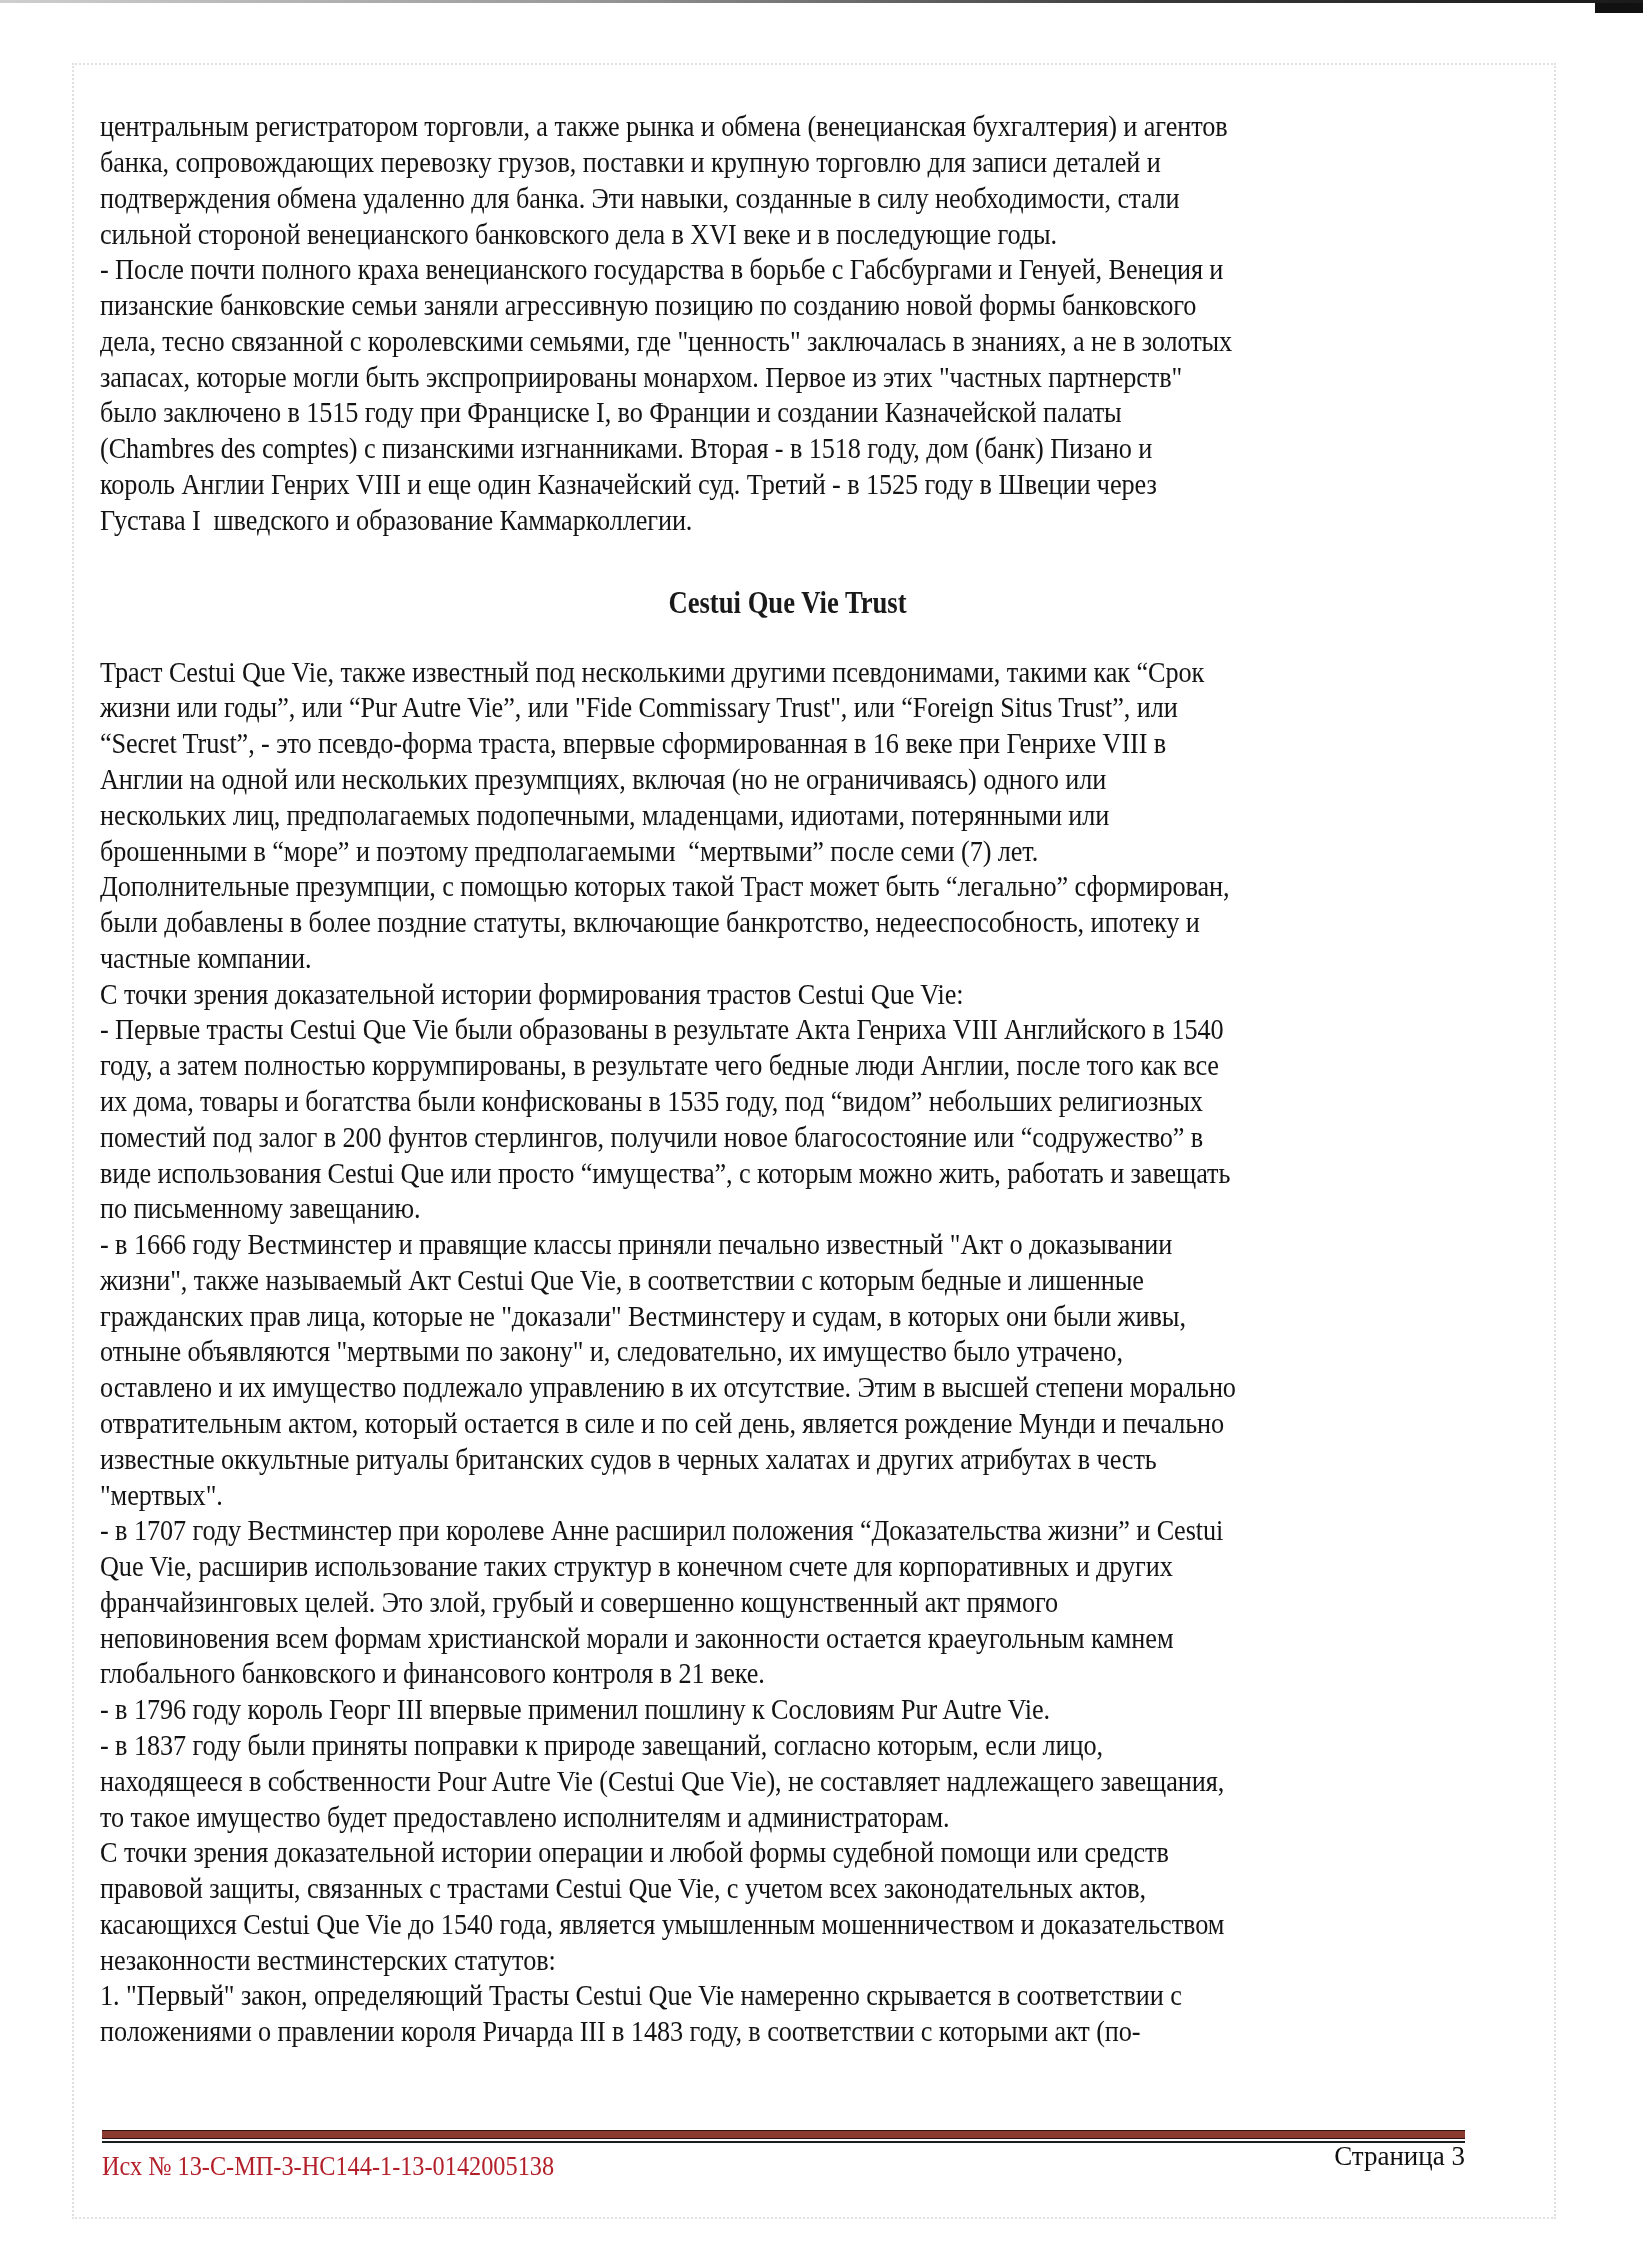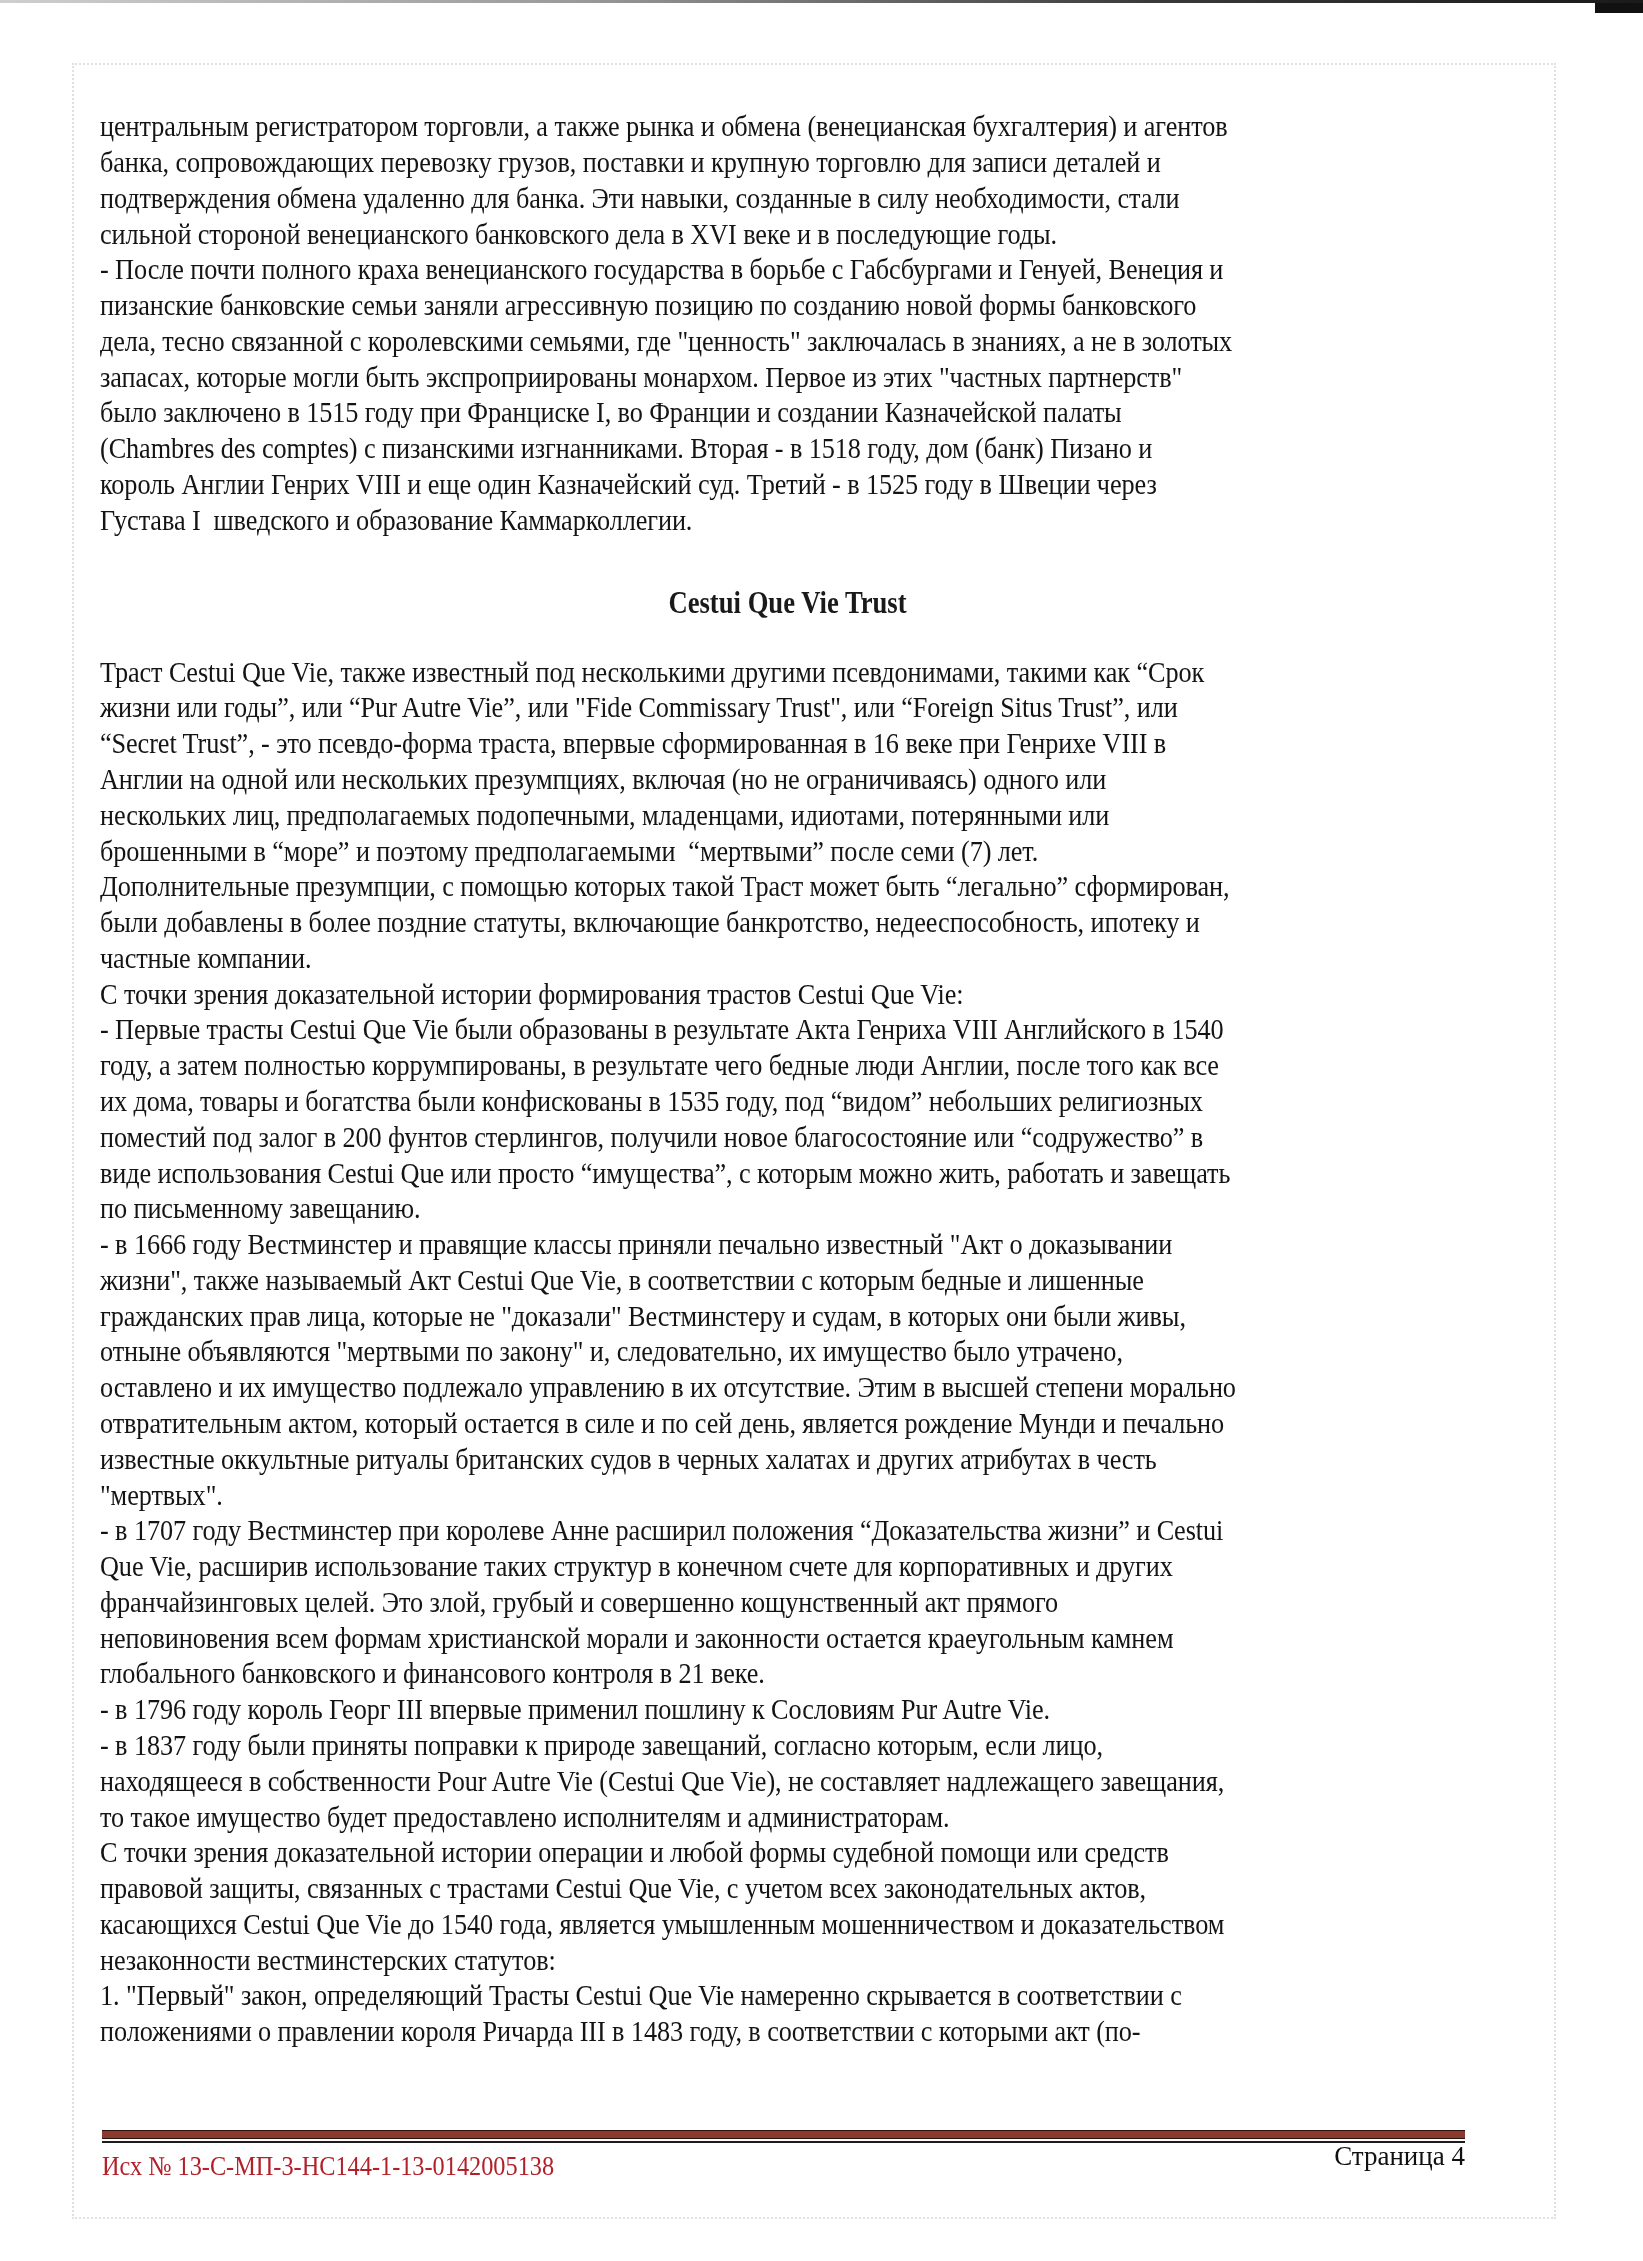--- a/index.html
+++ b/index.html
@@ -113,14 +113,14 @@
   <div class="line" style="top:1871px">правовой защиты, связанных с трастами Cestui Que Vie, с учетом всех законодательных актов,</div>
   <div class="line" style="top:1907px">касающихся Cestui Que Vie до 1540 года, является умышленным мошенничеством и доказательством</div>
   <div class="line" style="top:1943px">незаконности вестминстерских статутов:</div>
   <div class="line" style="top:1978px">1. "Первый" закон, определяющий Трасты Cestui Que Vie намеренно скрывается в соответствии с</div>
   <div class="line" style="top:2014px">положениями о правлении короля Ричарда III в 1483 году, в соответствии с которыми акт (по-</div>
 </div>
 
 <div class="footer-rule-thick"></div>
 <div class="footer-rule-thin"></div>
 <div class="footer-ref">Исх № 13-С-МП-3-НС144-1-13-0142005138</div>
-<div class="footer-page">Страница 4</div>
+<div class="footer-page">Страница 3</div>
 
 
 </body></html>

